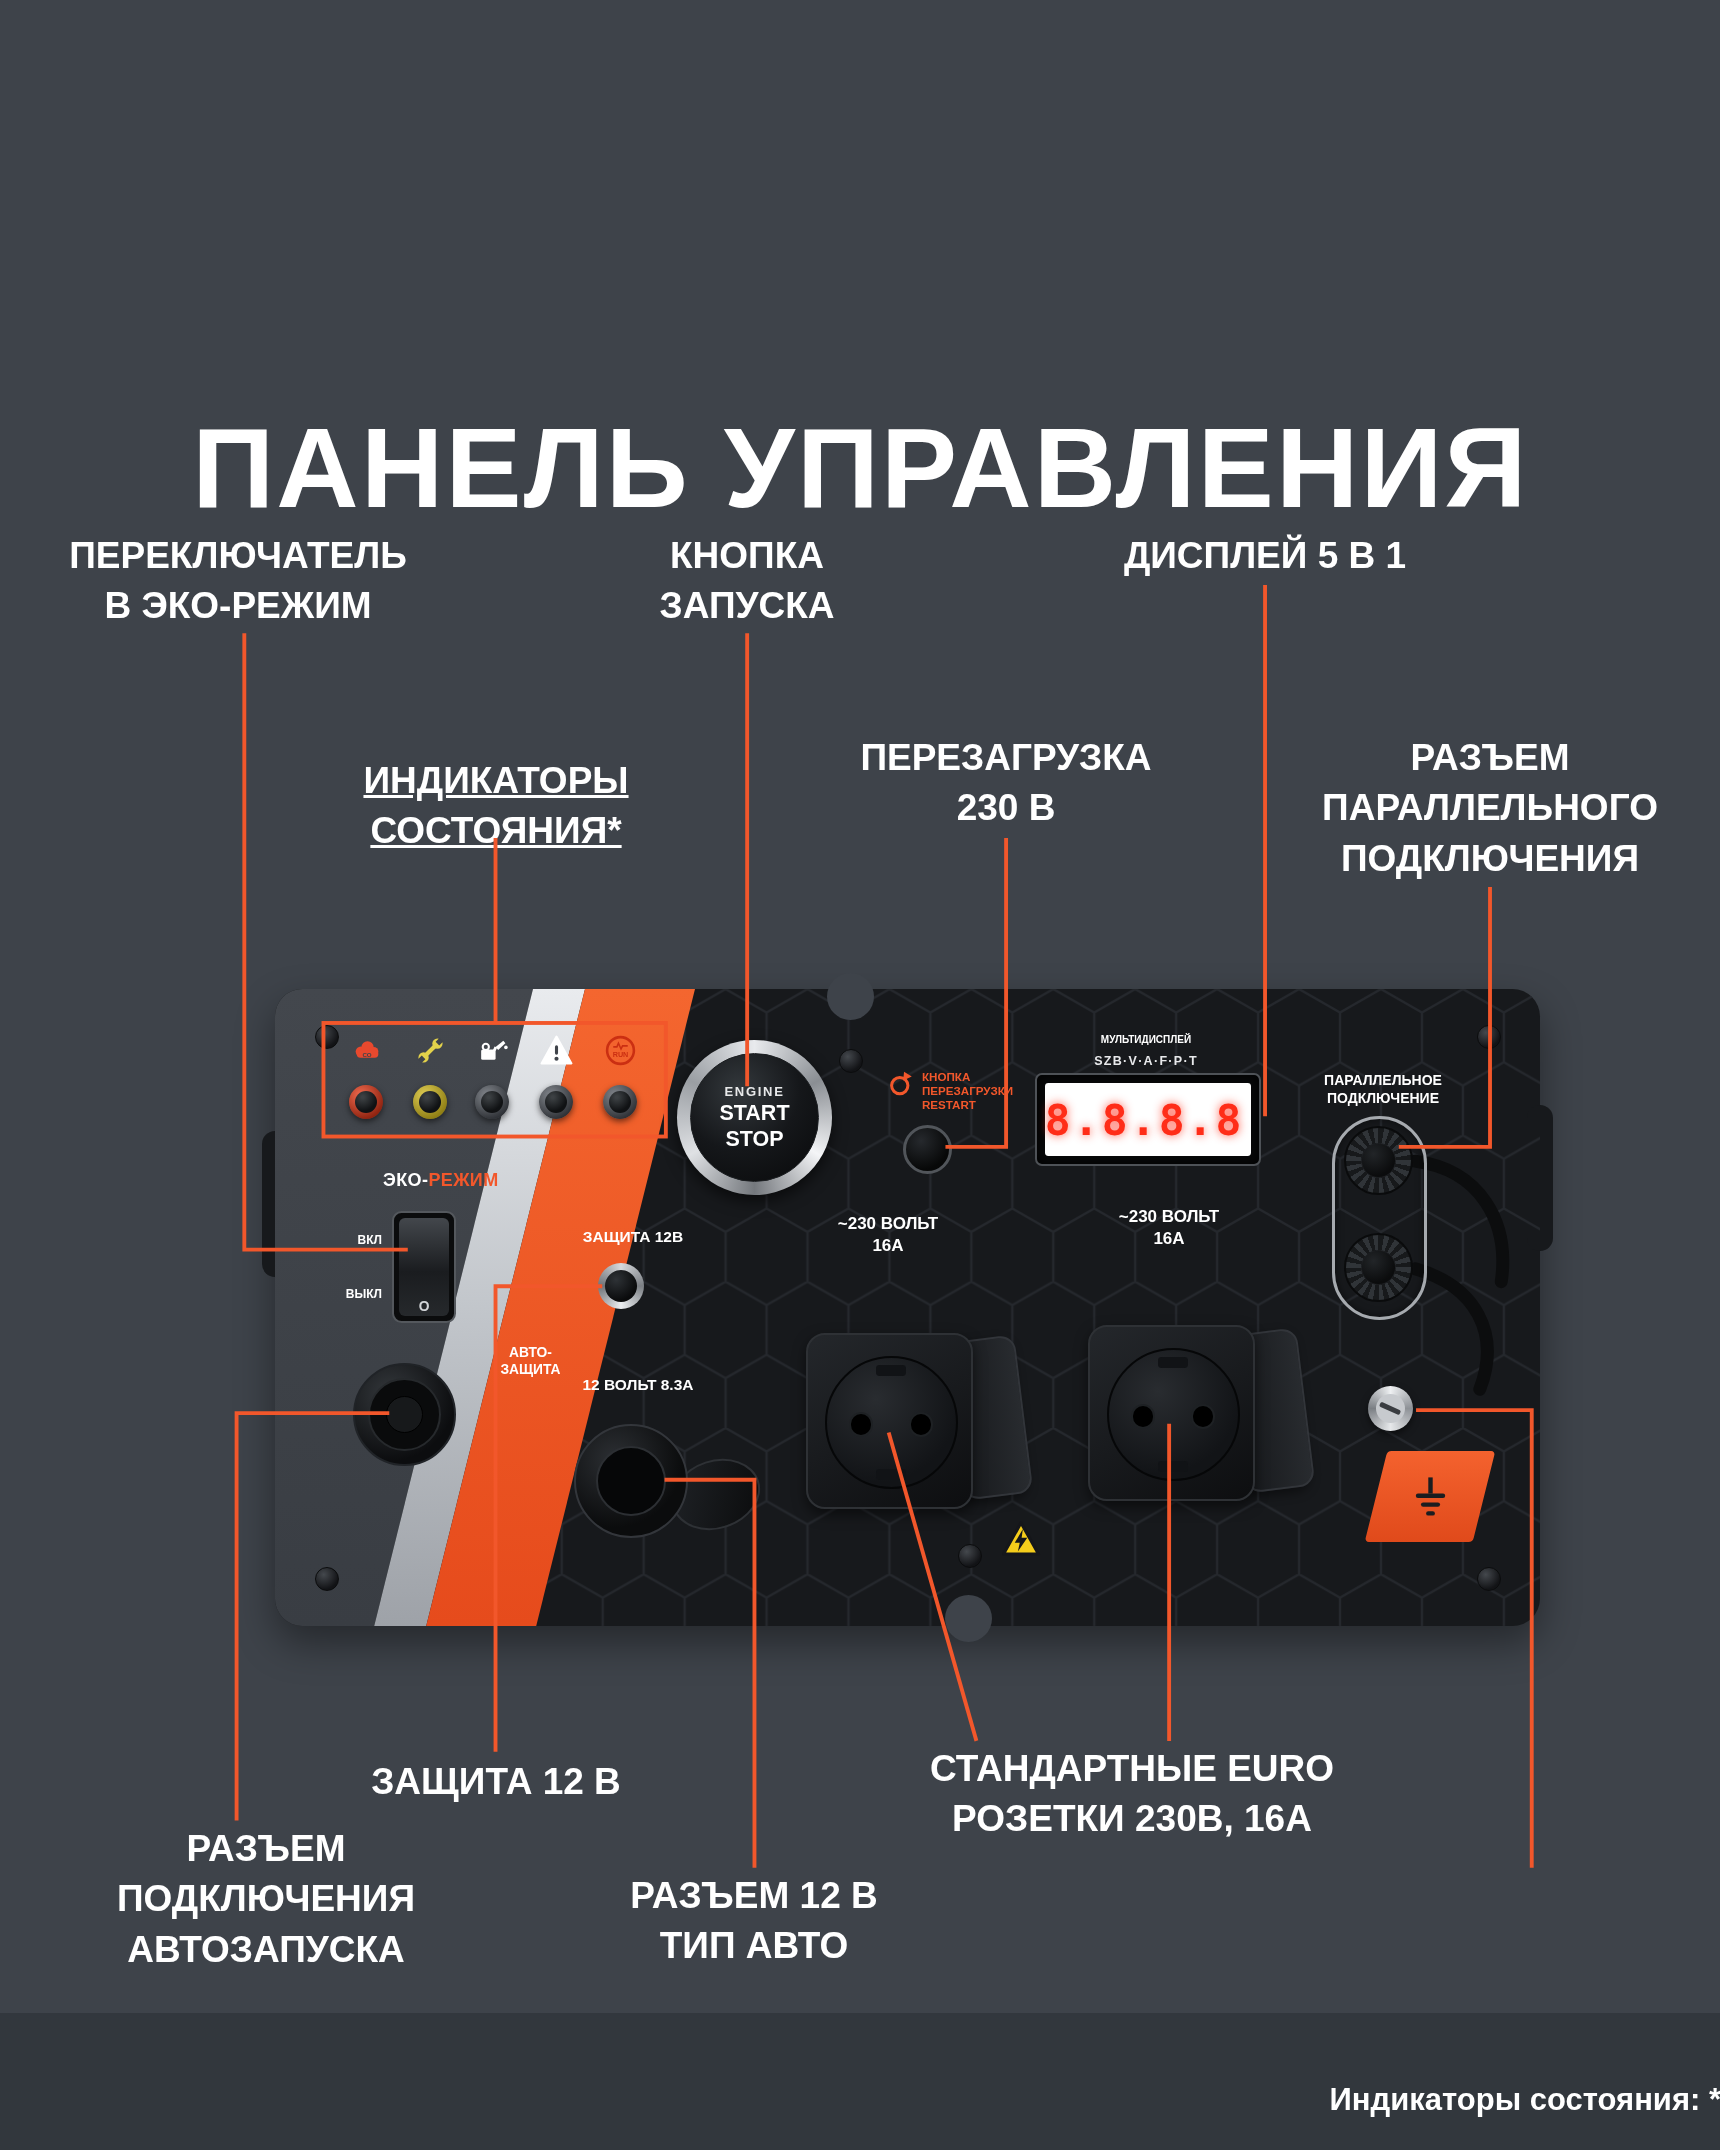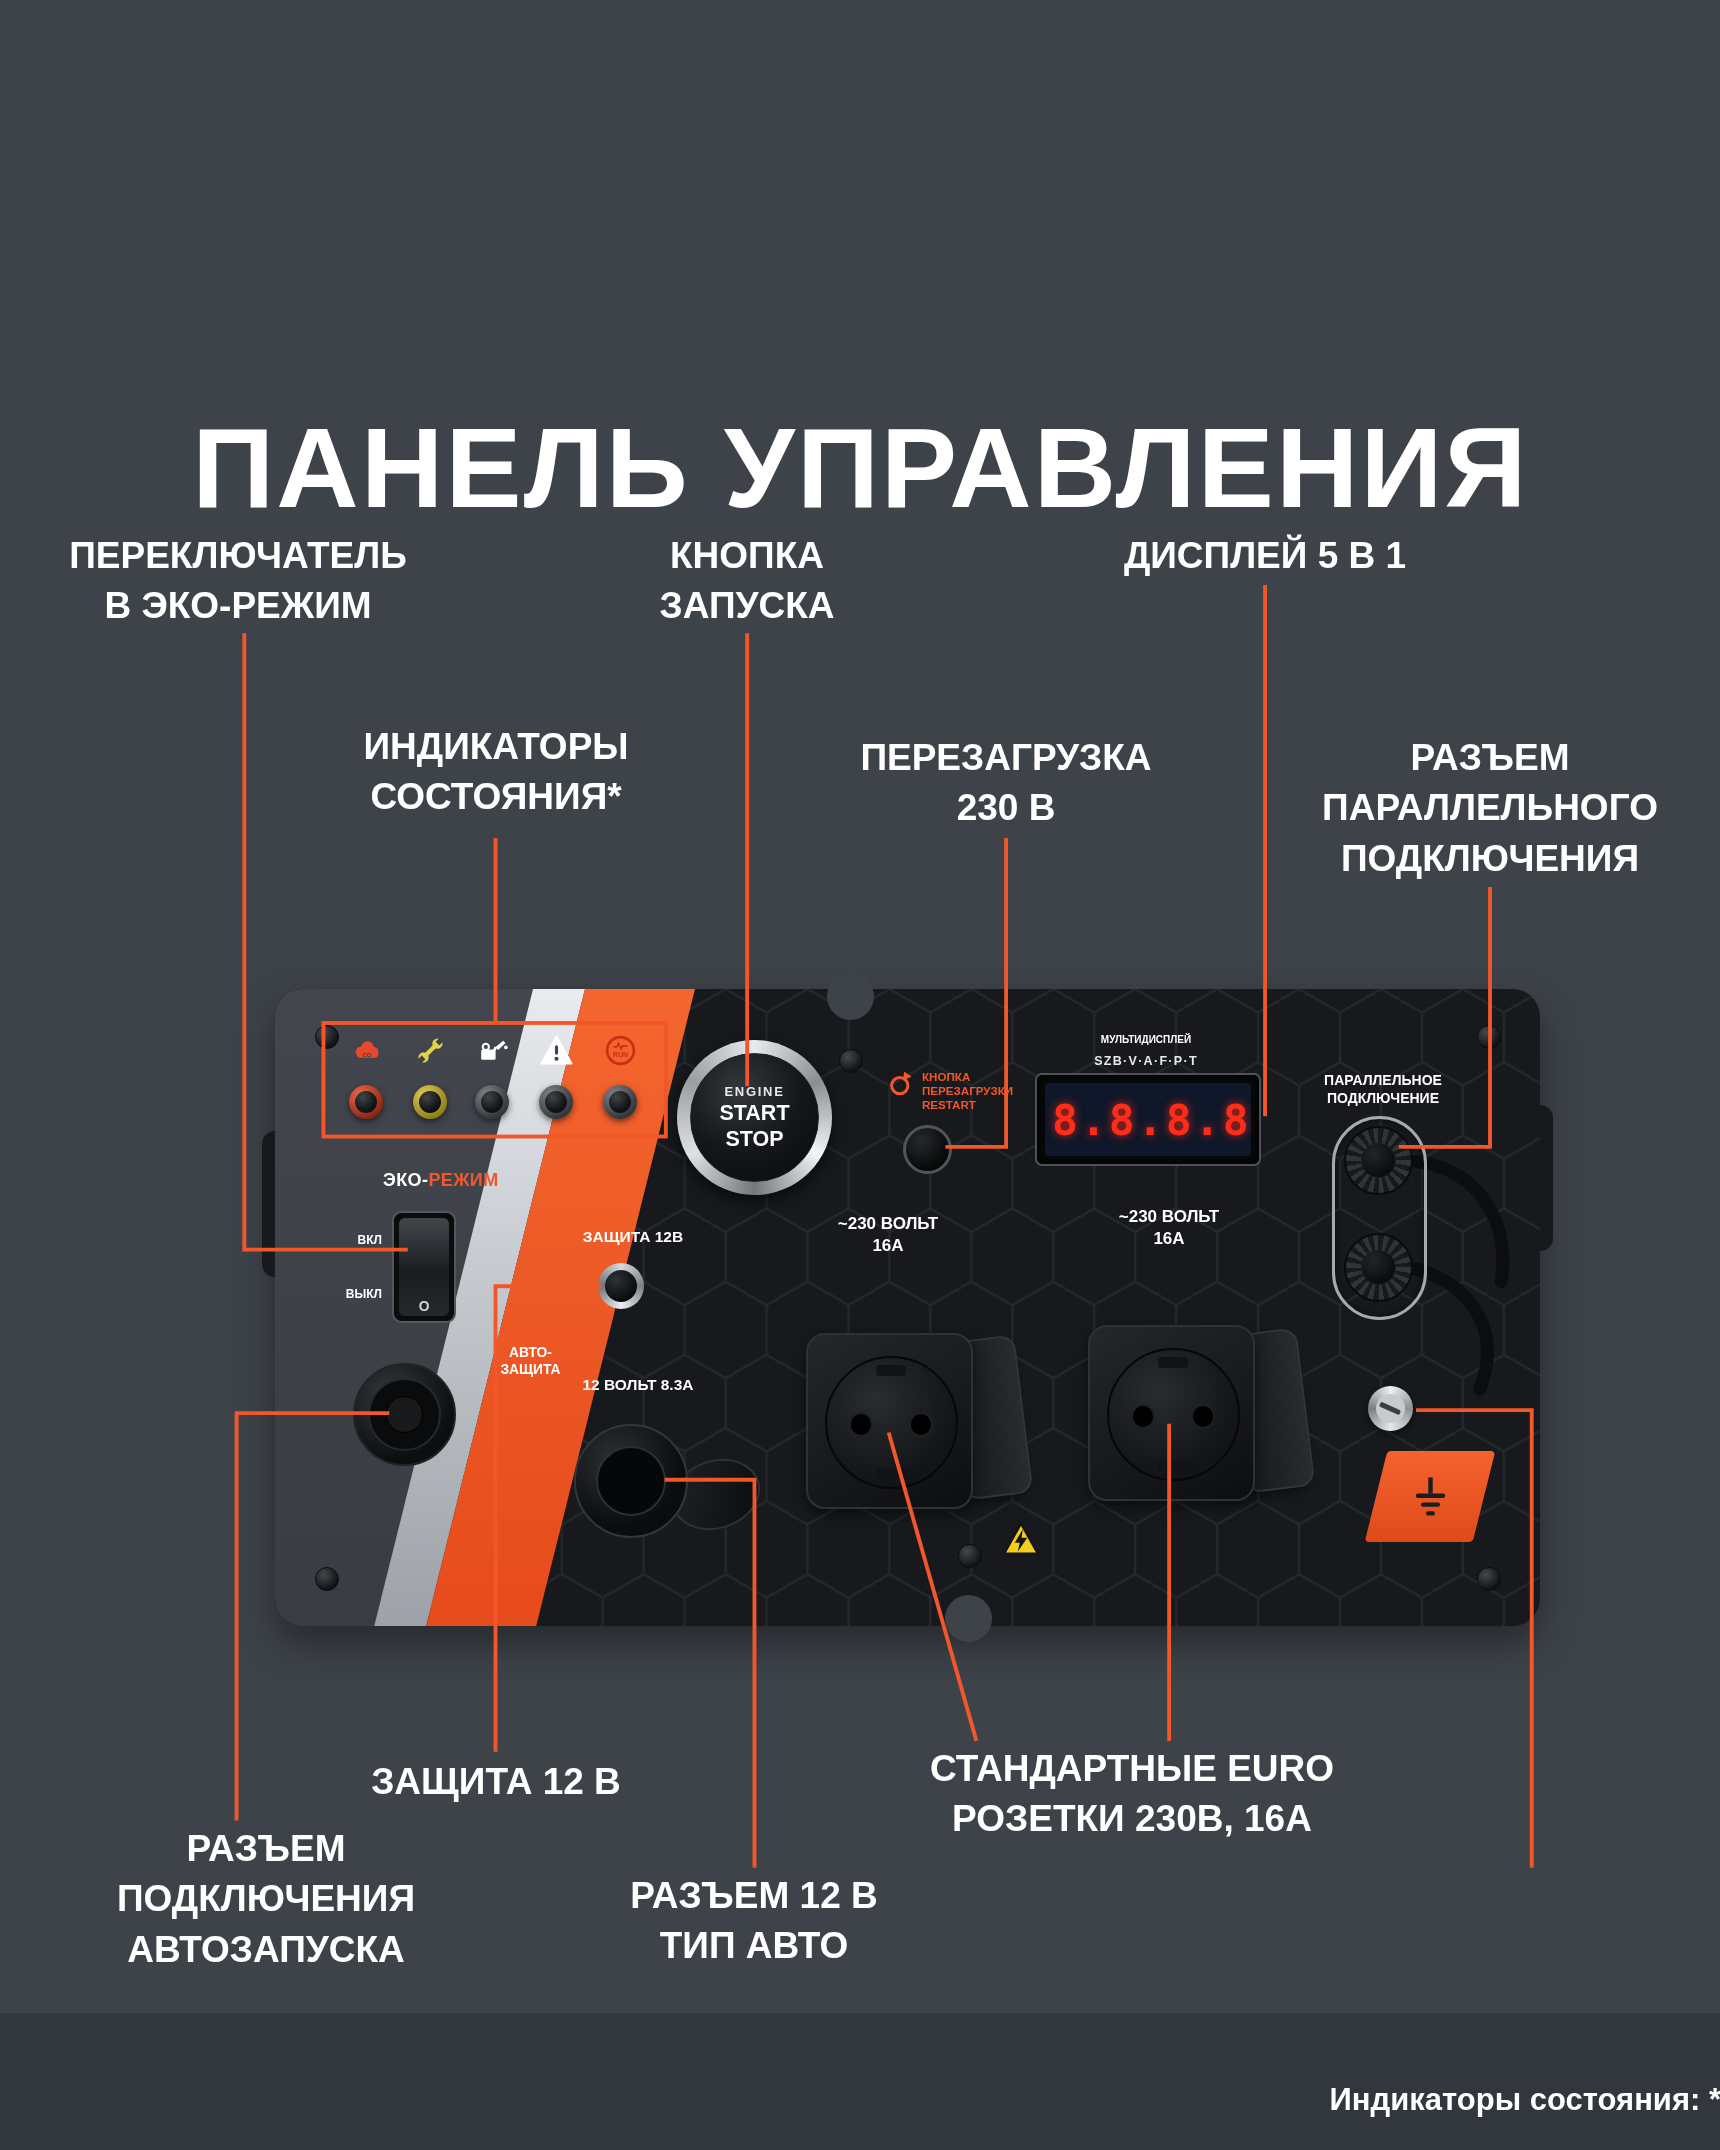--- a/index.html
+++ b/index.html
@@ -87,22 +87,22 @@
           transform:rotate(-7deg);box-shadow:-4.3px 4.3px 10.3px rgba(0,0,0,.45);}
   .outlet-label{position:absolute;transform:translateX(-50%);text-align:center;
           font-size:17px;font-weight:700;line-height:1.3;white-space:pre-line;}
   
   .md-label{position:absolute;left:871px;top:45px;transform:translateX(-50%);
           font-size:10px;font-weight:700;white-space:nowrap;}
   .md-units{position:absolute;left:871px;top:65px;transform:translateX(-50%);
           font-size:12.5px;letter-spacing:1.3px;font-weight:700;color:#e8e9eb;white-space:nowrap;}
   .md{position:absolute;left:760px;top:84px;width:222px;height:89px;border-radius:6.9px;
           background:#08090a;border:2.6px solid #4e5257;box-shadow:inset 0 0 13px #000;}
-  .md-face{position:absolute;inset:7.7px;background:#0f172a;border-radius:3.4px;
-          display:flex;align-items:center;justify-content:flex-end;}
+  .md-face{position:absolute;inset:7.7px;background:#ffffff;border-radius:3.4px;
+          display:flex;align-items:center;justify-content:flex-start;}
   .md-digits{font-family:"DejaVu Sans Mono",monospace;font-size:43px;font-weight:bold;
           color:#ff2d18;text-shadow:0 0 9.5px rgba(255,45,24,.8);letter-spacing:2.6px;}
   
   .reset-ico{position:absolute;left:611px;top:82px;width:27.5px;height:27.5px;color:#F2572B;}
   .reset-label{position:absolute;left:647px;top:81px;font-size:11.6px;font-weight:700;
           color:#F2572B;line-height:1.22;white-space:pre-line;}
   .reset-btn{position:absolute;left:628px;top:136px;width:43px;height:43px;border-radius:50%;
           background:radial-gradient(circle at 35% 30%,#26292d,#070808 70%);border:3px solid #51555a;}
   
   .par-label{position:absolute;left:1108px;top:82px;transform:translateX(-50%);text-align:center;
@@ -185,21 +185,21 @@
 
 <div class="page">
 
   <h1 class="title">ПАНЕЛЬ УПРАВЛЕНИЯ</h1>
 
   <div class="co" style="left:238px;top:531px;">ПЕРЕКЛЮЧАТЕЛЬ
 В ЭКО-РЕЖИМ</div>
   <div class="co" style="left:747px;top:531px;">КНОПКА
 ЗАПУСКА</div>
   <div class="co" style="left:1265px;top:531px;">ДИСПЛЕЙ 5 В 1</div>
-  <div class="co" style="left:496px;top:722px;">ИНДИКАТОРЫ
+  <div class="co" style="left:496px;top:756px;text-decoration:underline;">ИНДИКАТОРЫ
 СОСТОЯНИЯ*</div>
   <div class="co" style="left:1006px;top:733px;">ПЕРЕЗАГРУЗКА
 230 В</div>
   <div class="co" style="left:1490px;top:733px;">РАЗЪЕМ
 ПАРАЛЛЕЛЬНОГО
 ПОДКЛЮЧЕНИЯ</div>
   <div class="co" style="left:496px;top:1757px;">ЗАЩИТА 12 В</div>
   <div class="co" style="left:266px;top:1824px;">РАЗЪЕМ
 ПОДКЛЮЧЕНИЯ
 АВТОЗАПУСКА</div>

